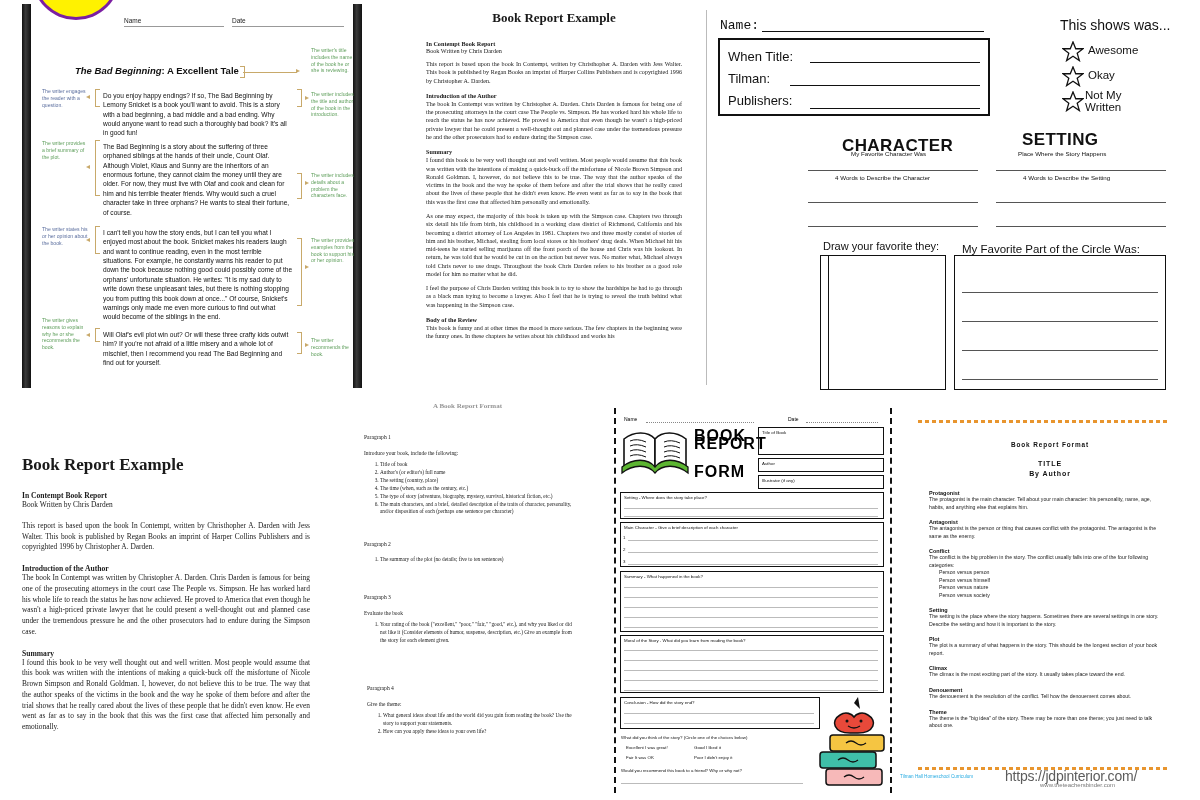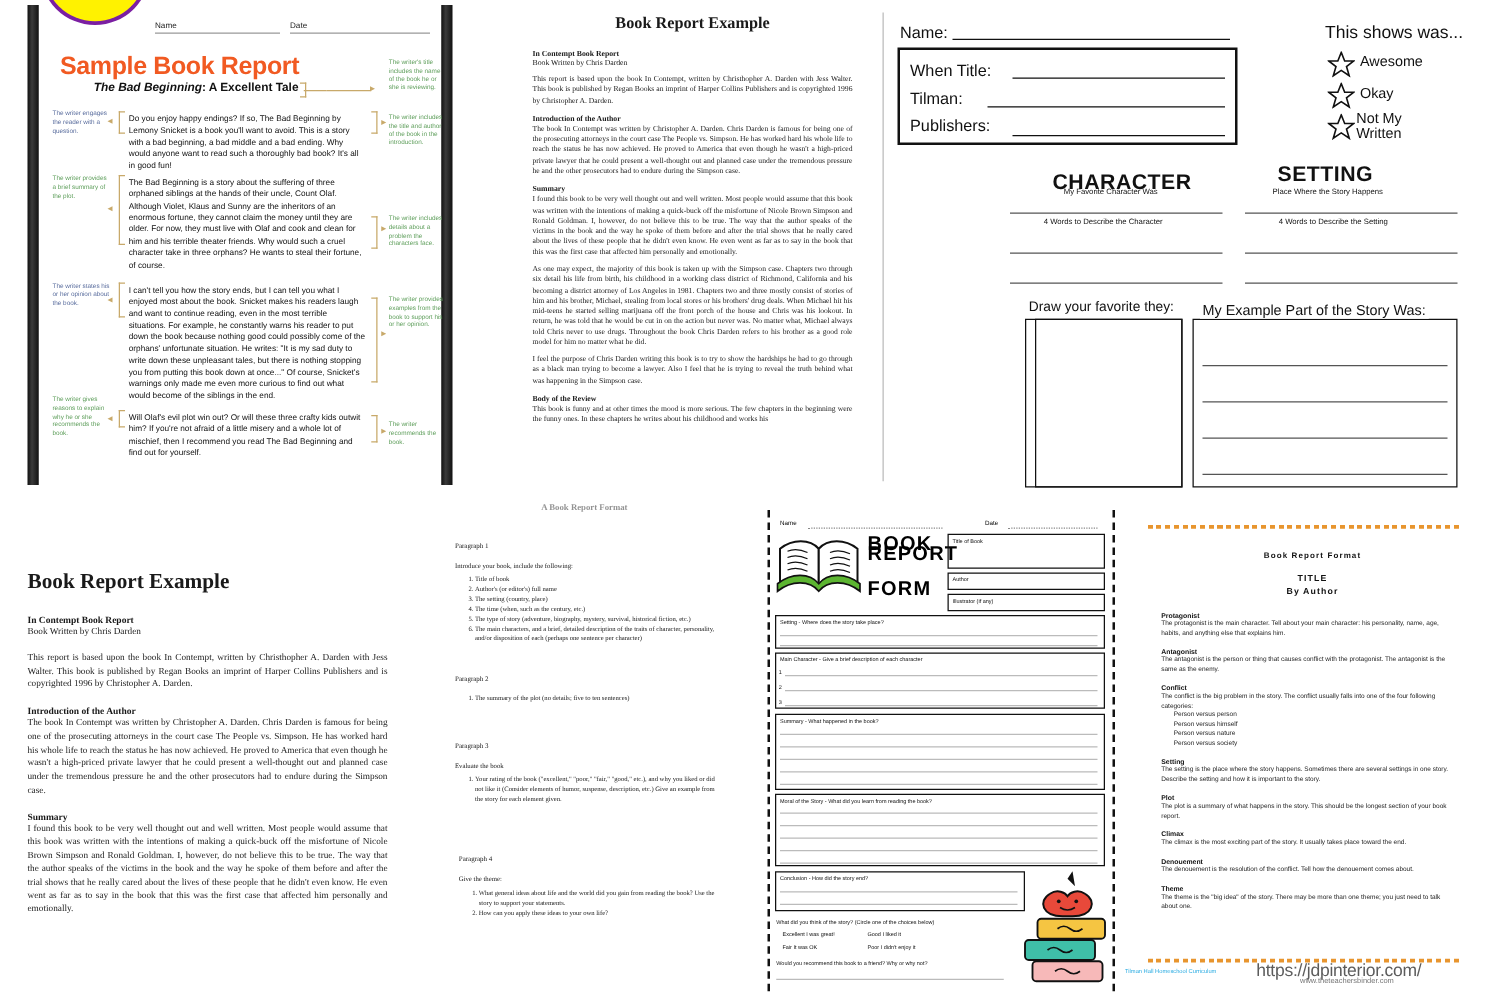--- a/index.html
+++ b/index.html
@@ -45,21 +45,21 @@
   .serif { font-family:"Liberation Serif", serif; color:#1a1a1a; }
   .bre-h1 { font-size:13px; font-weight:bold; text-align:center; }
   .bre-h2 { font-size:6.2px; font-weight:bold; margin-top:7px; }
   .bre-sub { font-size:6.2px; }
   .bre-p { font-size:6.1px; line-height:1.36; margin-top:6px; text-align:justify; }
 
   
   #tile-stars { left:700px; top:0; width:500px; height:395px; }
   .stars-divider { position:absolute; left:6px; top:10px; width:1px; height:375px; background:#bbb; }
   .fm { font-family:"Liberation Sans", sans-serif; color:#111; }
-  .fm-name { position:absolute; font-size:13px; }
+  .fm-name { position:absolute; font-size:13px;font-family:Liberation Mono, monospace; }
   .fm-box { position:absolute; border:2px solid #111; }
   .fm-field { position:absolute; font-size:13px; }
   .fm-ul { position:absolute; border-bottom:1.6px solid #111; }
   .tbw { position:absolute; font-size:14px; }
   .star { position:absolute; width:22px; height:21px; }
   .star-lbl { position:absolute; font-size:11.5px; line-height:1.0; }
   .big-head { position:absolute; font-size:17px; font-weight:bold; letter-spacing:0.4px; }
   .small-cap { position:absolute; font-size:6.2px; }
   .hr-line { position:absolute; border-bottom:1.3px solid #555; }
   .draw-box { position:absolute; border:1.8px solid #111; }
@@ -110,21 +110,20 @@
     <div class="sbr-page"></div>
     <div class="sbr-spine"></div>
     <div class="sbr-spine2"></div>
     <div class="sbr-blob"></div>
 
     <div style="position:absolute;left:124px;top:17px;font-size:6.5px;color:#222;">Name</div>
     <div class="sbr-line" style="left:124px;top:26px;width:100px;"></div>
     <div style="position:absolute;left:232px;top:17px;font-size:6.5px;color:#222;">Date</div>
     <div class="sbr-line" style="left:232px;top:26px;width:112px;"></div>
 
-    <div class="sbr-title">Sample Book Report</div>
 
     <div class="sbr-subtitle">
       <i>The Bad Beginning</i><span>: A Excellent Tale</span>
     </div>
     <div class="conn" style="left:243px;top:72px;width:18px;"></div>
     <div class="brace-r" style="left:240px;top:66px;height:12px;"></div>
     <div class="arrow-r" style="left:296px;top:69px;"></div>
     <div class="conn" style="left:261px;top:72px;width:36px;"></div>
 
     <div class="sbr-body" style="left:103px;top:91px;">Do you enjoy happy endings? If so, The Bad Beginning by Lemony Snicket is a book you'll want to avoid. This is a story with a bad beginning, a bad middle and a bad ending. Why would anyone want to read such a thoroughly bad book? It's all in good fun!</div>
@@ -222,21 +221,21 @@
     <div class="hr-line" style="left:296px;top:170px;width:170px;"></div>
     <div class="small-cap" style="left:323px;top:174px;">4 Words to Describe the Setting</div>
     <div class="hr-line" style="left:296px;top:202px;width:170px;"></div>
     <div class="hr-line" style="left:296px;top:226px;width:170px;"></div>
 
     <div style="position:absolute;left:123px;top:240px;font-size:11px;">Draw your favorite they:</div>
     <div class="draw-box" style="left:120px;top:255px;width:126px;height:135px;"></div>
     <div class="draw-box" style="left:128px;top:255px;width:118px;height:135px;border-left-width:1.3px;"></div>
 
     <div class="draw-box" style="left:254px;top:255px;width:212px;height:135px;"></div>
-    <div style="position:absolute;left:260px;top:243px;font-size:11.5px;background:#fff;padding:0 2px;">My Example Part of the Story Was:</div>
+    <div style="position:absolute;left:260px;top:243px;font-size:11.5px;background:#fff;padding:0 2px;">My Favorite Part of the Circle Was:</div>
     <div class="hr-line" style="left:262px;top:292px;width:196px;"></div>
     <div class="hr-line" style="left:262px;top:321px;width:196px;"></div>
     <div class="hr-line" style="left:262px;top:350px;width:196px;"></div>
     <div class="hr-line" style="left:262px;top:379px;width:196px;"></div>
   </div>
 
   <div class="tile serif" id="tile-bre-bot">
     <div style="position:absolute;left:22px;top:55px;width:288px;">
       <div style="font-size:17px;font-weight:bold;">Book Report Example</div>
       <div style="font-size:7.6px;font-weight:bold;margin-top:16px;">In Contempt Book Report</div>

